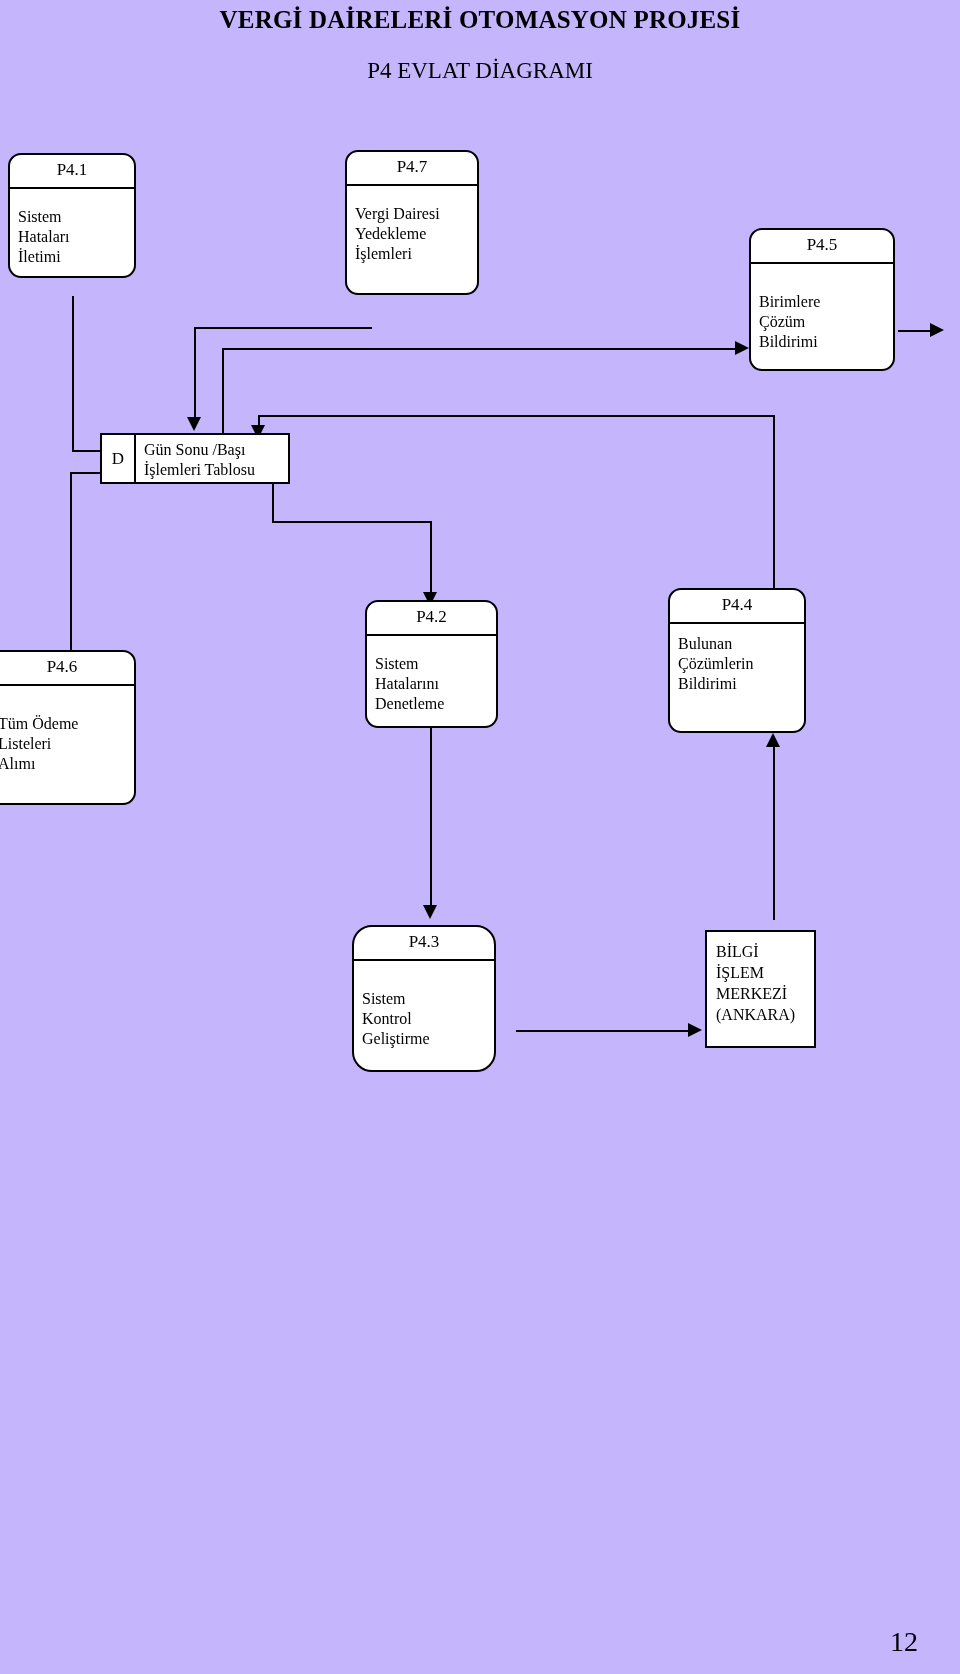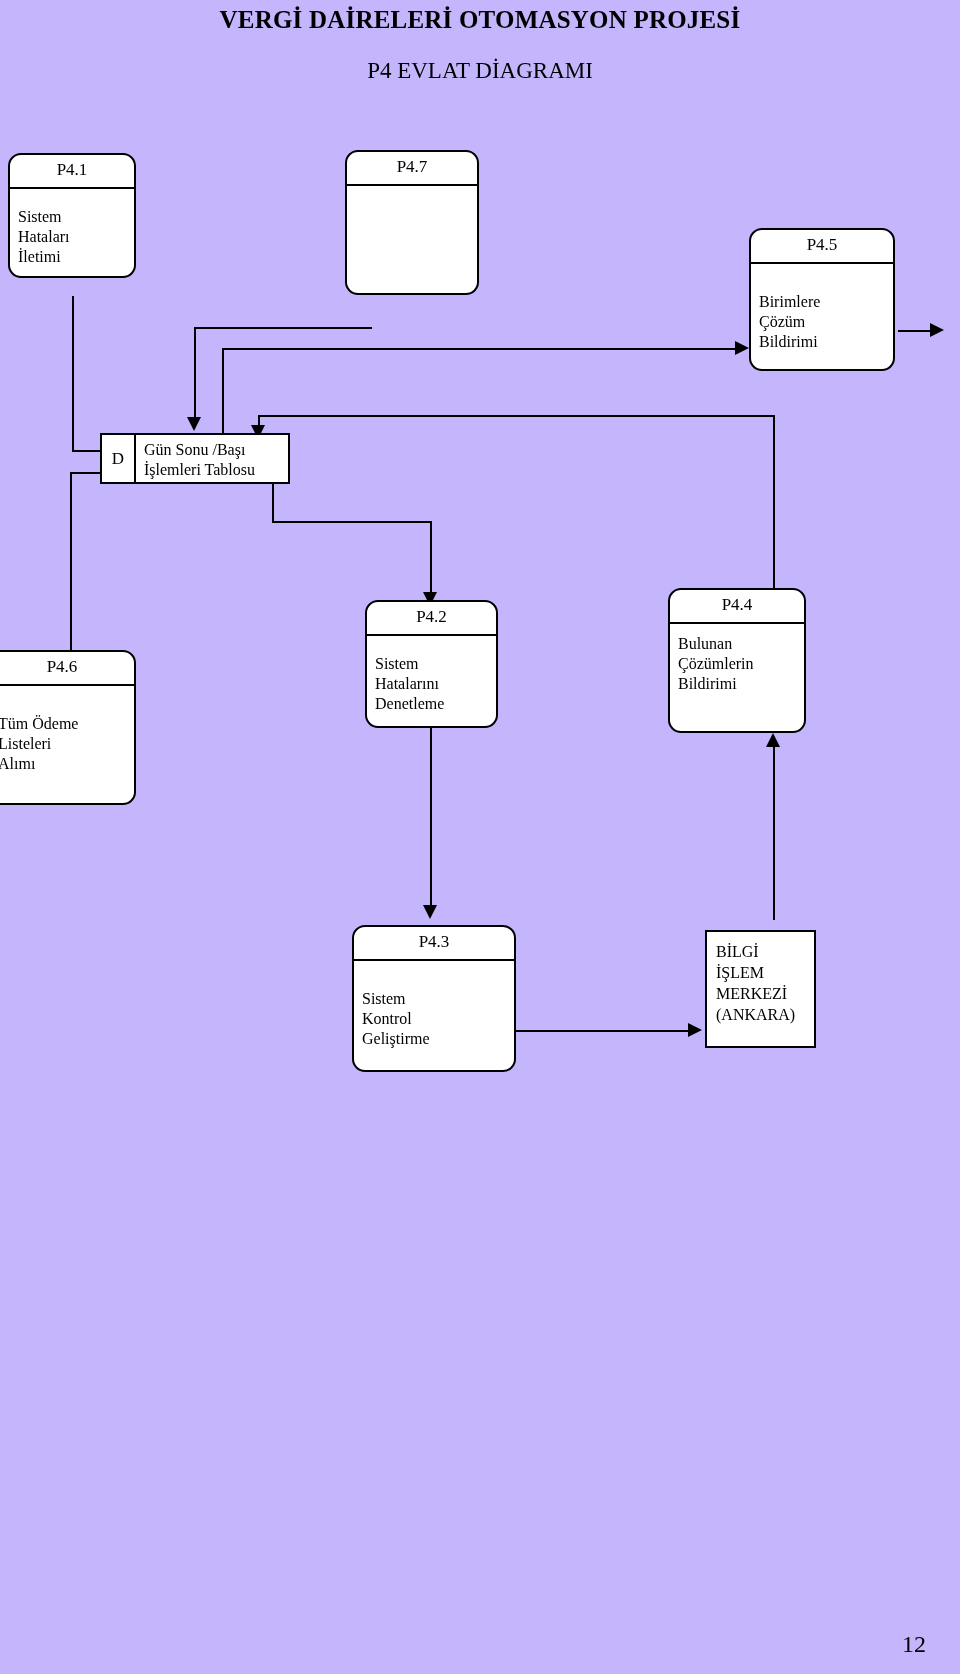--- a/index.html
+++ b/index.html
@@ -165,23 +165,23 @@
   }
   .arrow.up {
     border-left: 7px solid transparent;
     border-right: 7px solid transparent;
     border-bottom: 14px solid #000000;
   }
 
   
   .page-number {
     position: absolute;
-    right: 34px;
+    right: 42px;
     bottom: 16px;
-    font-size: 24px;
+    font-size: 28px;
   }
 </style>
 </head>
 <body>
 
 <div id="page">
 
   <div class="title-main">VERGİ DAİRELERİ  OTOMASYON PROJESİ</div>
   <div class="title-sub">P4 EVLAT DİAGRAMI</div>
 
@@ -228,20 +228,23 @@
     <div class="proc-id">P4.1</div>
     <div class="proc-divider"></div>
     <div class="proc-label">Sistem
 Hataları
 İletimi</div>
   </div>
 
   <div class="proc label-mid" style="left:345px; top:150px; width:134px; height:145px;">
     <div class="proc-id">P4.7</div>
     <div class="proc-divider"></div>
+    <div class="proc-label">Vergi Dairesi
+Yedekleme
+İşlemleri</div>
   </div>
 
   <div class="proc label-low" style="left:749px; top:228px; width:146px; height:143px;">
     <div class="proc-id">P4.5</div>
     <div class="proc-divider"></div>
     <div class="proc-label">Birimlere
 Çözüm
 Bildirimi</div>
   </div>
 
@@ -262,21 +265,21 @@
   </div>
 
   <div class="proc" style="left:668px; top:588px; width:138px; height:145px;">
     <div class="proc-id">P4.4</div>
     <div class="proc-divider"></div>
     <div class="proc-label">Bulunan
 Çözümlerin
 Bildirimi</div>
   </div>
 
-  <div class="proc label-low" style="left:352px; top:925px; width:164px; height:147px;">
+  <div class="proc label-low" style="left:352px; top:925px; width:144px; height:147px;border-radius:20px;">
     <div class="proc-id">P4.3</div>
     <div class="proc-divider"></div>
     <div class="proc-label">Sistem
 Kontrol
 Geliştirme</div>
   </div>
 
   <div class="store" style="left:100px; top:433px; width:190px; height:51px;">
     <div class="store-shadow"></div>
     <div class="store-key">D</div>

